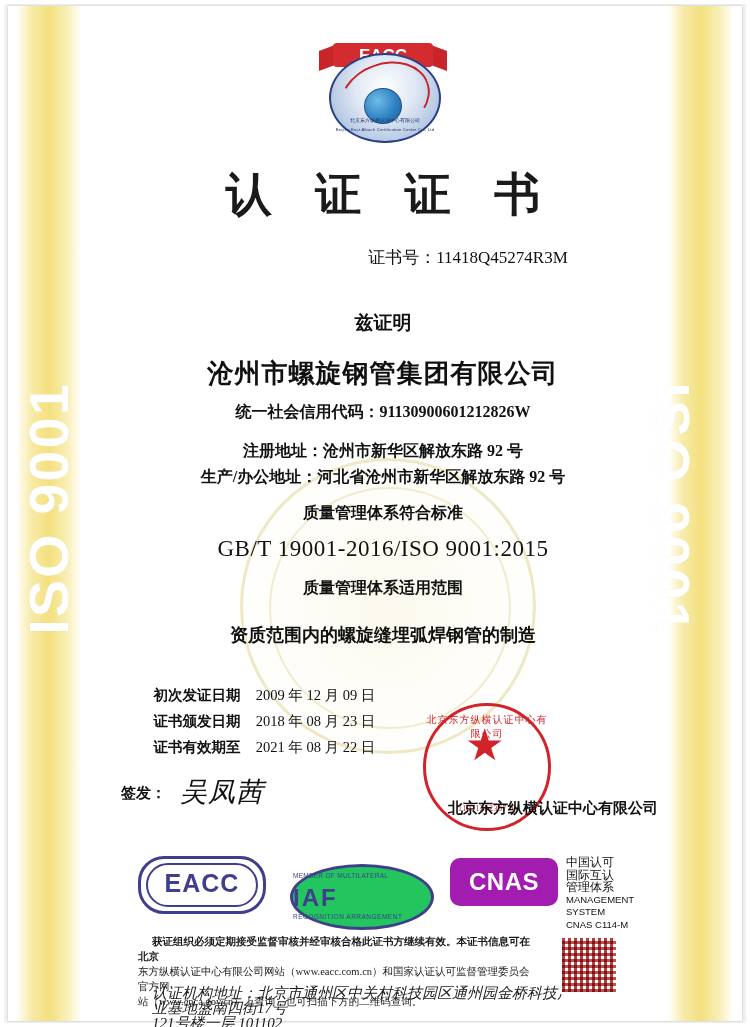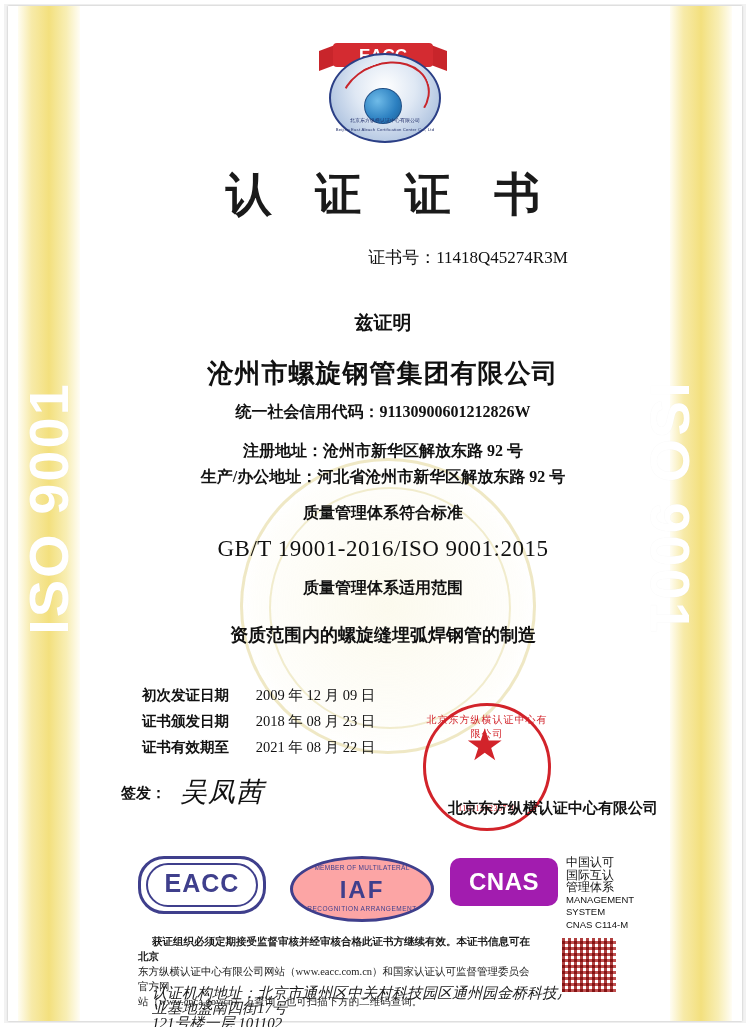--- a/index.html
+++ b/index.html
@@ -186,21 +186,21 @@
   .scope-value { top: 617px; font-size: 18px; font-weight: bold; }
   
   .dates {
     position: absolute;
     left: 134px;
     top: 676px;
     font-size: 14.5px;
     color: #111;
     line-height: 26px;
   }
-  .dates .d-label { display: inline-block; width: 110px; font-weight: bold; }
+  .dates .d-label { display: inline-block; width: 110px; font-weight: bold; text-align: center; }
   .dates .d-val { display: inline-block; }
   .sign-row {
     position: absolute;
     left: 113px;
     top: 778px;
     font-size: 15px;
     color: #111;
     font-weight: bold;
   }
   .sign-name {
@@ -288,27 +288,26 @@
   .logo-eacc .inner {
     position: absolute;
     left: 5px; top: 4px;
     right: 5px; bottom: 4px;
     border-radius: 22px;
     border: 2px solid #3f3f8c;
     line-height: 36px;
   }
   .logo-iaf {
     position: absolute;
-    left: 152px; top: 4px;
+    left: 152px; top: 12px;
     width: 138px; height: 60px;
     border-radius: 50%;
     border: 3px solid #3f3f8c;
-    background: #fca5a5;
+    background: #22c55e;
     color: #3f3f8c;
-    text-align: center;
   }
   .logo-iaf .iaf-top {
     position: absolute; left: 0; top: 5px; width: 138px;
     font-size: 6.5px; font-family: "Liberation Sans", sans-serif; letter-spacing: 0.3px;
   }
   .logo-iaf .iaf-main {
     position: absolute; left: 0; top: 17px; width: 138px;
     font-size: 24px; font-weight: bold; font-family: "Liberation Sans", sans-serif;
     letter-spacing: 2px;
   }

